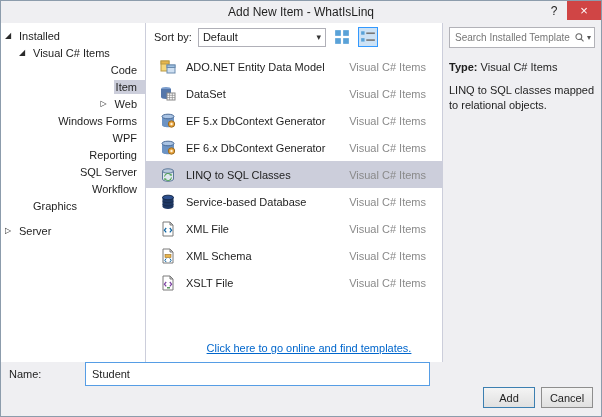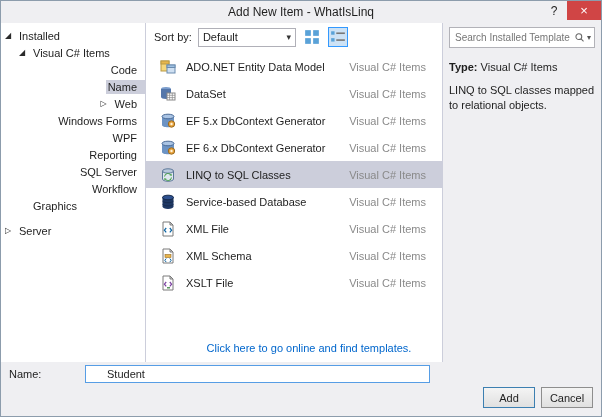--- a/index.html
+++ b/index.html
@@ -33,54 +33,54 @@
   .arrow { width:12px; flex:0 0 12px; font-size:8px; color:#2b2b2b; text-align:left; }
   .tlabel { padding:1px 8px 1px 2px; white-space:nowrap; }
   .tree-row.selected .tlabel { background:#CCCEDB; }
   .tree-gap { margin-top:8px; }
 
   
   .center-panel { flex:1 1 auto; background:#fff; border-right:1px solid #CCCEDB;
                   display:flex; flex-direction:column; overflow:hidden; }
   .toolbar { height:28px; flex:0 0 28px; display:flex; align-items:center; gap:6px; padding:0 8px; }
   .sort-label { color:#1e1e1e; }
-  .dropdown { width:98px; height:19px; border:1px solid #B0B0B8; background:#fff;
+  .dropdown { width:128px; height:19px; border:1px solid #B0B0B8; background:#fff;
               display:flex; align-items:center; justify-content:space-between;
               padding:0 4px; cursor:default; }
   .dd-arrow { font-size:9px; color:#333; }
   .view-btn { width:20px; height:20px; display:flex; align-items:center; justify-content:center;
               border:1px solid transparent; cursor:default; }
   .view-btn.active { border-color:#3399FF; background:#CDE2F5; }
 
   .template-list { flex:1 1 auto; padding-top:2px; overflow:hidden; }
   .template-row { height:27px; display:flex; align-items:center; gap:10px; padding:0 10px 0 14px; cursor:default; }
   .template-row.selected { background:#CCCEDB; }
   .ticon { width:16px; height:16px; flex:0 0 16px; }
   .t-name { flex:1 1 auto; white-space:nowrap; overflow:hidden; }
   .t-type { color:#8a8a8a; padding-right:6px; white-space:nowrap; }
 
   .online-link-row { flex:0 0 24px; margin-top:auto; text-align:center; padding-top:4px; }
-  .online-link { color:#0066CC; cursor:pointer;margin-left:30px; }
+  .online-link { color:#0066CC; text-decoration:underline; cursor:pointer;margin-left:30px; }
 
   
   .right-panel { width:158px; flex:0 0 158px; background:#EFEFF2; padding:4px 6px; overflow:hidden; }
   .search-box { height:21px; background:#fff; border:1px solid #B2B2B8;
                 display:flex; align-items:center; padding:0 3px; gap:2px; }
   .search-box input { flex:1 1 auto; min-width:0; border:none; outline:none; background:transparent;
                       font-family:inherit; font-size:10px; color:#444; }
   .search-box input::placeholder { color:#767676; opacity:1; }
   .search-dd { font-size:8px; color:#555; }
   .type-line { margin-top:12px; line-height:1.35; }
   .type-label { font-weight:bold; }
   .desc { margin-top:8px; line-height:1.35; }
 
   
   .footer-name { flex:0 0 24px; display:flex; align-items:center; padding:0 8px; }
   .name-label { width:76px; flex:0 0 76px; }
-  .name-input { width:345px; height:18px; border:1px solid #569DE5; padding:0 21px;
+  .name-input { width:345px; height:24px; border:1px solid #569DE5; padding:0 6px;
                 font-family:inherit; font-size:11px; color:#1e1e1e; outline:none; }
   .footer-buttons { flex:0 0 30px; display:flex; justify-content:flex-end; align-items:center;
                     gap:6px; padding:0 8px 7px; }
   .btn { min-width:52px; height:21px; font-family:inherit; font-size:11px; color:#1e1e1e;
          background:linear-gradient(#F4F4F4,#E0E0E0); border:1px solid #8E8E8E; cursor:default; }
   .btn.default { border-color:#3C7FB1; }
 </style>
 </head>
 <body>
 
@@ -104,21 +104,21 @@
       <div class="tree-row lvl1">
         <span class="arrow">◢</span>
         <span class="tlabel">Visual C# Items</span>
       </div>
       <div class="tree-row lvl2">
         <span class="arrow"></span>
         <span class="tlabel">Code</span>
       </div>
       <div class="tree-row lvl2 selected">
         <span class="arrow"></span>
-        <span class="tlabel">Name</span>
+        <span class="tlabel">Item</span>
       </div>
       <div class="tree-row lvl2">
         <span class="arrow">▷</span>
         <span class="tlabel">Web</span>
       </div>
       <div class="tree-row lvl2">
         <span class="arrow"></span>
         <span class="tlabel">Windows Forms</span>
       </div>
       <div class="tree-row lvl2">

